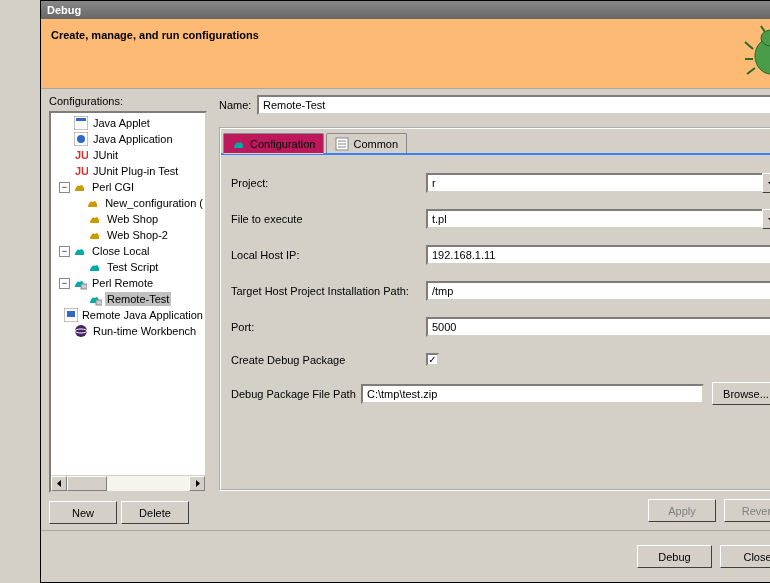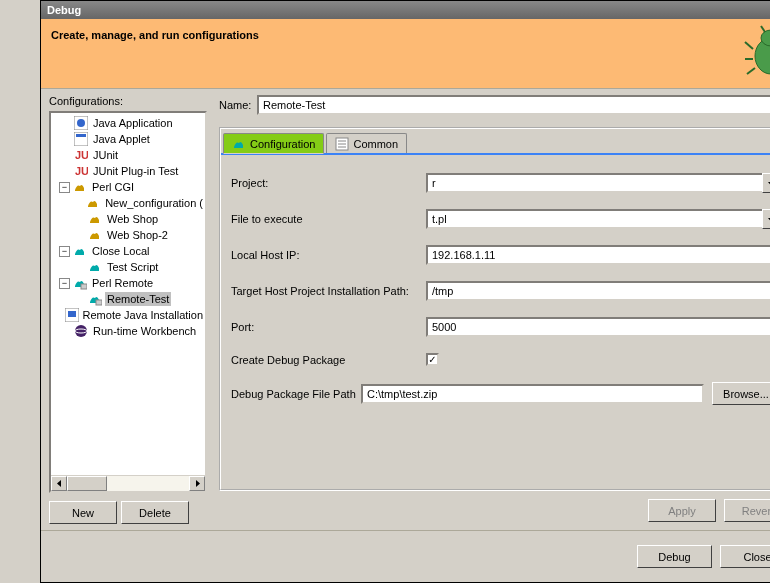--- a/index.html
+++ b/index.html
@@ -29,21 +29,21 @@
 .left-buttons { display: flex; gap: 4px; margin-top: 8px; }
 .btn { height: 23px; padding: 0 8px; background: #d4d0c8; border: 1px solid #fff; border-right-color: #404040; border-bottom-color: #404040; cursor: pointer; display: inline-flex; align-items: center; justify-content: center; min-width: 68px; }
 .btn.disabled { color: #808080; }
 .right-panel { flex: 1; padding: 6px 17px 8px 12px; display: flex; flex-direction: column; }
 .name-row { display: flex; align-items: center; margin-bottom: 12px; }
 .name-row label { width: 38px; }
 .text-input { flex: 1; border: 2px inset #d4d0c8; padding: 2px 4px; background: #fff; height: 20px; }
 .tabs-container { flex: 1; display: flex; flex-direction: column; border: 2px groove #fff; }
 .tab-strip { display: flex; height: 24px; position: relative; top: 0px; padding-left: 2px; padding-top: 4px; }
 .tab { border: 1px solid #888; border-bottom: none; padding: 2px 8px; background: #d4d0c8; margin-right: 2px; display: flex; align-items: center; gap: 4px; border-radius: 2px 2px 0 0; }
-.tab.active { background: #84cc16; border-bottom: 1px solid #d4d0c8; margin-bottom: -1px; }
+.tab.active { background: #be185d; border-bottom: 1px solid #d4d0c8; margin-bottom: -1px; }
 .tab-body { flex: 1; border-top: 2px solid #3b82f6; padding: 18px 10px 10px 10px; background: #d4d0c8; }
 .form-row { display: flex; align-items: center; margin-bottom: 16px; }
 .form-label { width: 195px; }
 .text-field { flex: 1; border: 2px inset #d4d0c8; padding: 2px 4px; background: #fff; height: 20px; }
 .combo { display: flex; flex: 1; }
 .combo-input { flex: 1; border: 2px inset #d4d0c8; border-right: none; padding: 2px 4px; background: #fff; height: 20px; }
 .combo-btn { width: 18px; height: 20px; background: #d4d0c8; border: 1px solid #fff; border-right-color: #404040; border-bottom-color: #404040; display: flex; align-items: center; justify-content: center; }
 .checkbox { width: 13px; height: 13px; border: 2px inset #d4d0c8; background: #fff; display: flex; align-items: center; justify-content: center; }
 .check-mark { font-size: 10px; }
 .right-buttons { display: flex; justify-content: flex-end; gap: 8px; margin-top: 8px; }
@@ -81,34 +81,34 @@
   <div class="body">
     <div class="left-panel">
       <div class="left-label">Configurations:</div>
       <div class="tree-box">
         <div class="tree">
           <div class="tree-item">
               <span class="tree-indent" style="width:22px"></span>
               <span class="tree-icon">
                 <svg width="14" height="14">
                   <rect width="14" height="14" fill="#fff" stroke="#888"></rect>
+                  <rect x="2" y="2" width="10" height="3" fill="#36c"></rect>
+                </svg>
+              </span>
+              <span class="tree-label">Java Applet</span>
+            </div>
+          <div class="tree-item">
+              <span class="tree-indent" style="width:22px"></span>
+              <span class="tree-icon">
+                <svg width="14" height="14">
+                  <rect width="14" height="14" fill="#fff" stroke="#888"></rect>
                   <circle cx="7" cy="7" r="4" fill="#36c"></circle>
                 </svg>
               </span>
               <span class="tree-label">Java Application</span>
-            </div>
-          <div class="tree-item">
-              <span class="tree-indent" style="width:22px"></span>
-              <span class="tree-icon">
-                <svg width="14" height="14">
-                  <rect width="14" height="14" fill="#fff" stroke="#888"></rect>
-                  <rect x="2" y="2" width="10" height="3" fill="#36c"></rect>
-                </svg>
-              </span>
-              <span class="tree-label">Java Applet</span>
             </div>
           <div class="tree-item">
               <span class="tree-indent" style="width:22px"></span>
               <span class="tree-icon">
                 <svg width="14" height="14">
                   <rect width="14" height="14" fill="#fff"></rect>
                   <text x="1" y="11" font-size="9" fill="#c33" font-weight="bold">JU</text>
                 </svg>
               </span>
               <span class="tree-label">JUnit</span>
@@ -201,21 +201,21 @@
               <span class="tree-label selected">Remote-Test</span>
             </div>
           <div class="tree-item">
               <span class="tree-indent" style="width:22px"></span>
               <span class="tree-icon">
                 <svg width="14" height="14">
                   <rect width="14" height="14" fill="#fff" stroke="#888"></rect>
                   <rect x="3" y="3" width="8" height="6" fill="#36c"></rect>
                 </svg>
               </span>
-              <span class="tree-label">Remote Java Installation</span>
+              <span class="tree-label">Remote Java Application</span>
             </div>
           <div class="tree-item">
               <span class="tree-indent" style="width:22px"></span>
               <span class="tree-icon">
                 <svg width="14" height="14">
                   <circle cx="7" cy="7" r="6" fill="#426"></circle>
                   <ellipse cx="7" cy="7" rx="6" ry="2" fill="none" stroke="#fff"></ellipse>
                 </svg>
               </span>
               <span class="tree-label">Run-time Workbench</span>

